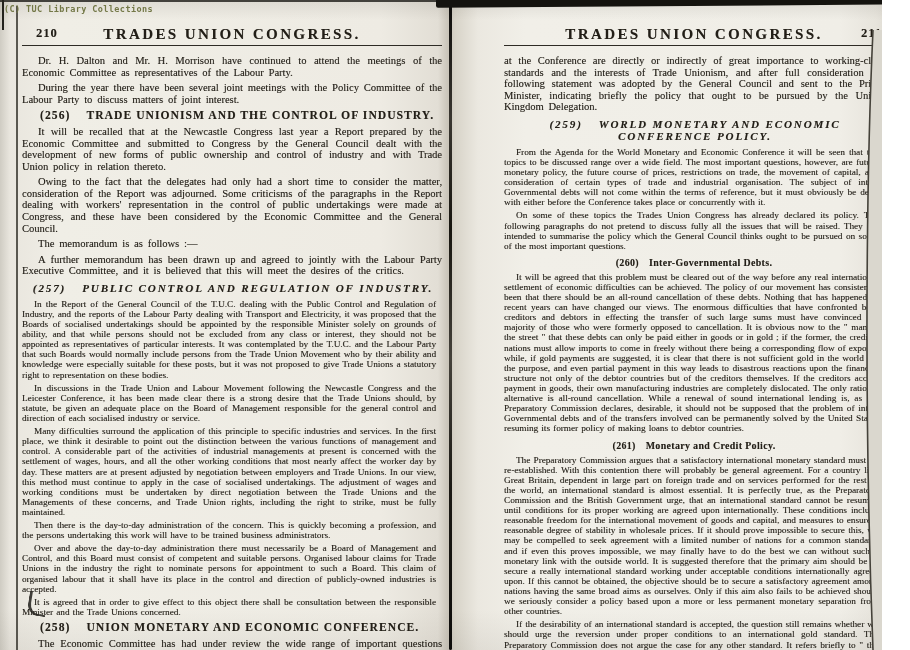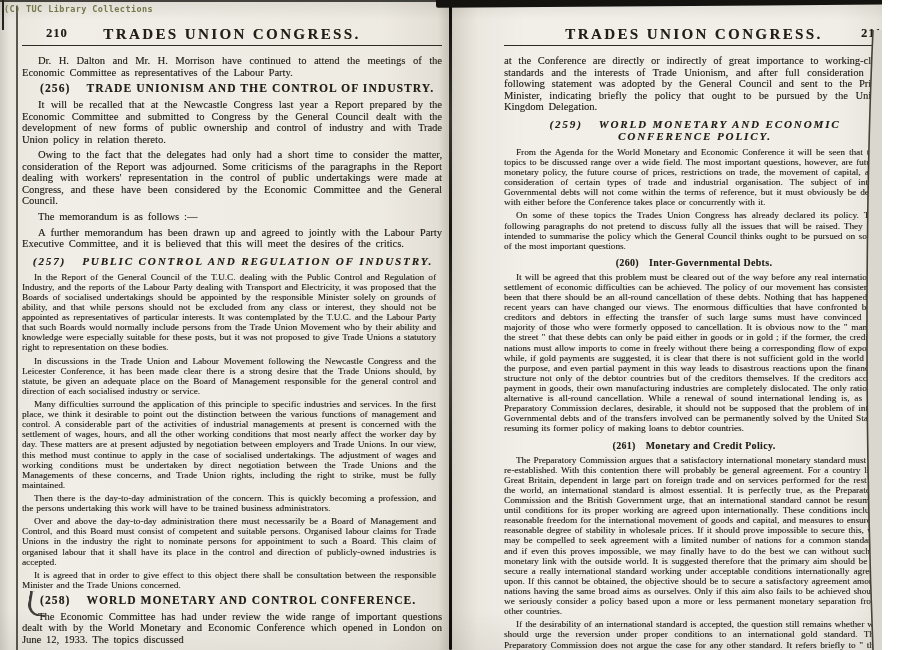--- a/index.html
+++ b/index.html
@@ -14,21 +14,21 @@
         #e2ded5 438px, #c9c4b9 448px, #d7d3c8 455px, #ebe8e0 478px,
         #f1efe8 525px, #f0eee7 840px, #e7e4dc 876px, #dbd8cf 893px, #d6d3ca 910px);
   }
   .page { position:absolute; top:26px; text-shadow:0.3px 0.3px 0.3px rgba(30,25,18,.38); }
   .page-left  { left:22px;  width:420px; }
   .page-right { left:504px; width:380px; }
 
   .pagehead { position:relative; height:16px; }
   .ptitle { display:block; text-align:center; font-weight:bold; font-size:15px; letter-spacing:2.4px; }
   .pnum { position:absolute; top:0; font-weight:bold; font-size:12.5px; letter-spacing:1px; }
-  .page-left  .pnum { left:24px; }
+  .page-left  .pnum { left:14px; }
   .page-right .pnum { right:2px; }
   .rule { border-bottom:1.5px solid #2e2b25; margin-top:3px; margin-bottom:9px; }
 
   .pn { font-size:10.5px; line-height:1.1; text-align:justify; text-indent:16px; word-spacing:2.2px; margin:0 0 4px 0; }
   .ps { font-size:9.2px;  line-height:1.1; text-align:justify; text-indent:12px; word-spacing:0.8px; margin:0 6px 3px 0; }
   .noindent { text-indent:0; }
 
   h3 { margin:0; font-size:11.5px; }
   .hb { font-weight:bold; letter-spacing:1.1px; margin:4px 0 5px 18px; }
   .hi { font-weight:bold; font-style:italic; font-size:11px; letter-spacing:1.9px; margin:5px 0 5px 2px;text-align:center; }
@@ -78,33 +78,34 @@
   <div class="watermark">(C) TUC Library Collections</div>
 
   <div class="page page-left">
     <div class="pagehead">
       <span class="pnum">210</span>
       <span class="ptitle">TRADES UNION CONGRESS.</span>
     </div>
     <div class="rule"></div>
 
     <p class="pn">Dr. H. Dalton and Mr. H. Morrison have continued to attend the meetings of the Economic Committee as representatives of the Labour Party.</p>
+    <p class="pn">During the year there have been several joint meetings with the Policy Committee of the Labour Party to discuss matters of joint interest.</p>
     <h3 class="hb"><span class="hnum">(256)</span><span>TRADE UNIONISM AND THE CONTROL OF INDUSTRY.</span></h3>
     <p class="pn">It will be recalled that at the Newcastle Congress last year a Report prepared by the Economic Committee and submitted to Congress by the General Council dealt with the development of new forms of public ownership and control of industry and with Trade Union policy in relation thereto.</p>
     <p class="pn">Owing to the fact that the delegates had only had a short time to consider the matter, consideration of the Report was adjourned. Some criticisms of the paragraphs in the Report dealing with workers' representation in the control of public undertakings were made at Congress, and these have been considered by the Economic Committee and the General Council.</p>
     <p class="pn">The memorandum is as follows :—</p>
     <p class="pn">A further memorandum has been drawn up and agreed to jointly with the Labour Party Executive Committee, and it is believed that this will meet the desires of the critics.</p>
     <h3 class="hi"><span class="hnum">(257)</span><span>PUBLIC CONTROL AND REGULATION OF INDUSTRY.</span></h3>
     <p class="ps">In the Report of the General Council of the T.U.C. dealing with the Public Control and Regulation of Industry, and the reports of the Labour Party dealing with Transport and Electricity, it was proposed that the Boards of socialised undertakings should be appointed by the responsible Minister solely on grounds of ability, and that while persons should not be excluded from any class or interest, they should not be appointed as representatives of particular interests. It was contemplated by the T.U.C. and the Labour Party that such Boards would normally include persons from the Trade Union Movement who by their ability and knowledge were especially suitable for these posts, but it was not proposed to give Trade Unions a statutory right to representation on these bodies.</p>
     <p class="ps">In discussions in the Trade Union and Labour Movement following the Newcastle Congress and the Leicester Conference, it has been made clear there is a strong desire that the Trade Unions should, by statute, be given an adequate place on the Board of Management responsible for the general control and direction of each socialised industry or service.</p>
     <p class="ps">Many difficulties surround the application of this principle to specific industries and services. In the first place, we think it desirable to point out the distinction between the various functions of management and control. A considerable part of the activities of industrial managements at present is concerned with the settlement of wages, hours, and all the other working conditions that most nearly affect the worker day by day. These matters are at present adjusted by negotiation between employers and Trade Unions. In our view, this method must continue to apply in the case of socialised undertakings. The adjustment of wages and working conditions must be undertaken by direct negotiation between the Trade Unions and the Managements of these concerns, and Trade Union rights, including the right to strike, must be fully maintained.</p>
     <p class="ps">Then there is the day-to-day administration of the concern. This is quickly becoming a profession, and the persons undertaking this work will have to be trained business administrators.</p>
     <p class="ps">Over and above the day-to-day administration there must necessarily be a Board of Management and Control, and this Board must consist of competent and suitable persons. Organised labour claims for Trade Unions in the industry the right to nominate persons for appointment to such a Board. This claim of organised labour that it shall have its place in the control and direction of publicly-owned industries is accepted.</p>
     <p class="ps">It is agreed that in order to give effect to this object there shall be consultation between the responsible Minister and the Trade Unions concerned.</p>
-    <h3 class="hb"><span class="hnum">(258)</span><span>WORLD MONETARY AND CONTROL CONFERENCE.</span></h3>
+    <h3 class="hb"><span class="hnum">(258)</span><span>UNION MONETARY AND ECONOMIC CONFERENCE.</span></h3>
     <p class="pn">The Economic Committee has had under review the wide range of important questions dealt with by the World Monetary and Economic Conference which opened in London on June 12, 1933. The topics discussed</p>
   </div>
 
   <div class="page page-right">
     <div class="pagehead">
       <span class="ptitle">TRADES UNION CONGRESS.</span>
       <span class="pnum">211</span>
     </div>
     <div class="rule"></div>
 

